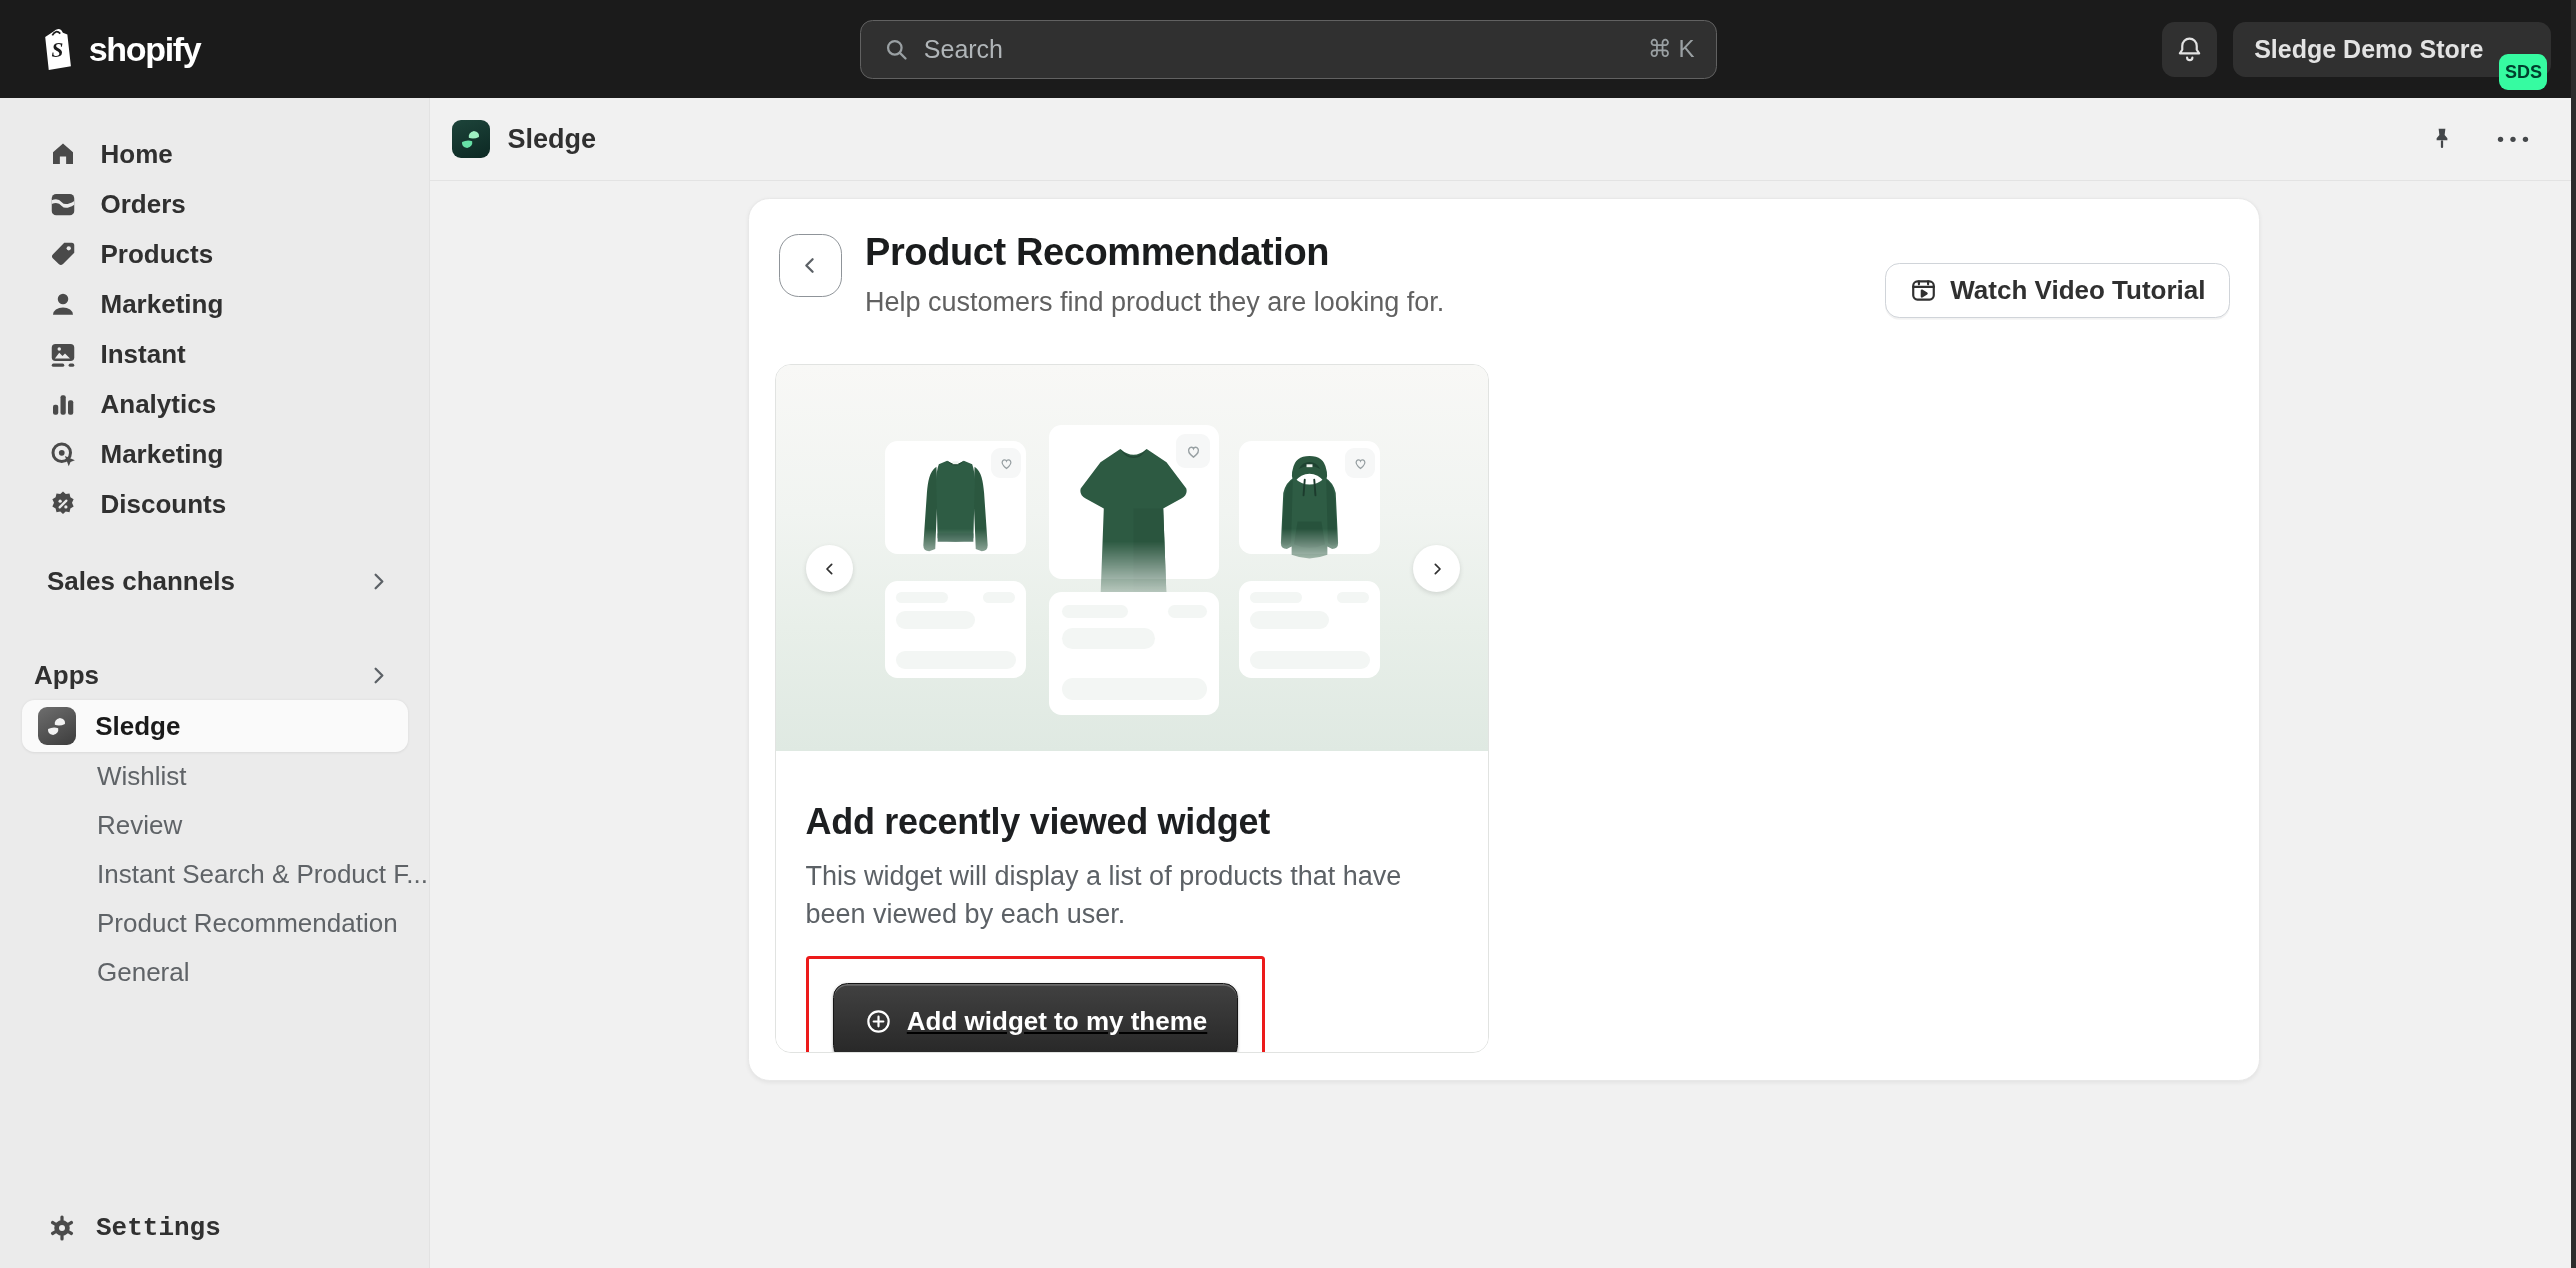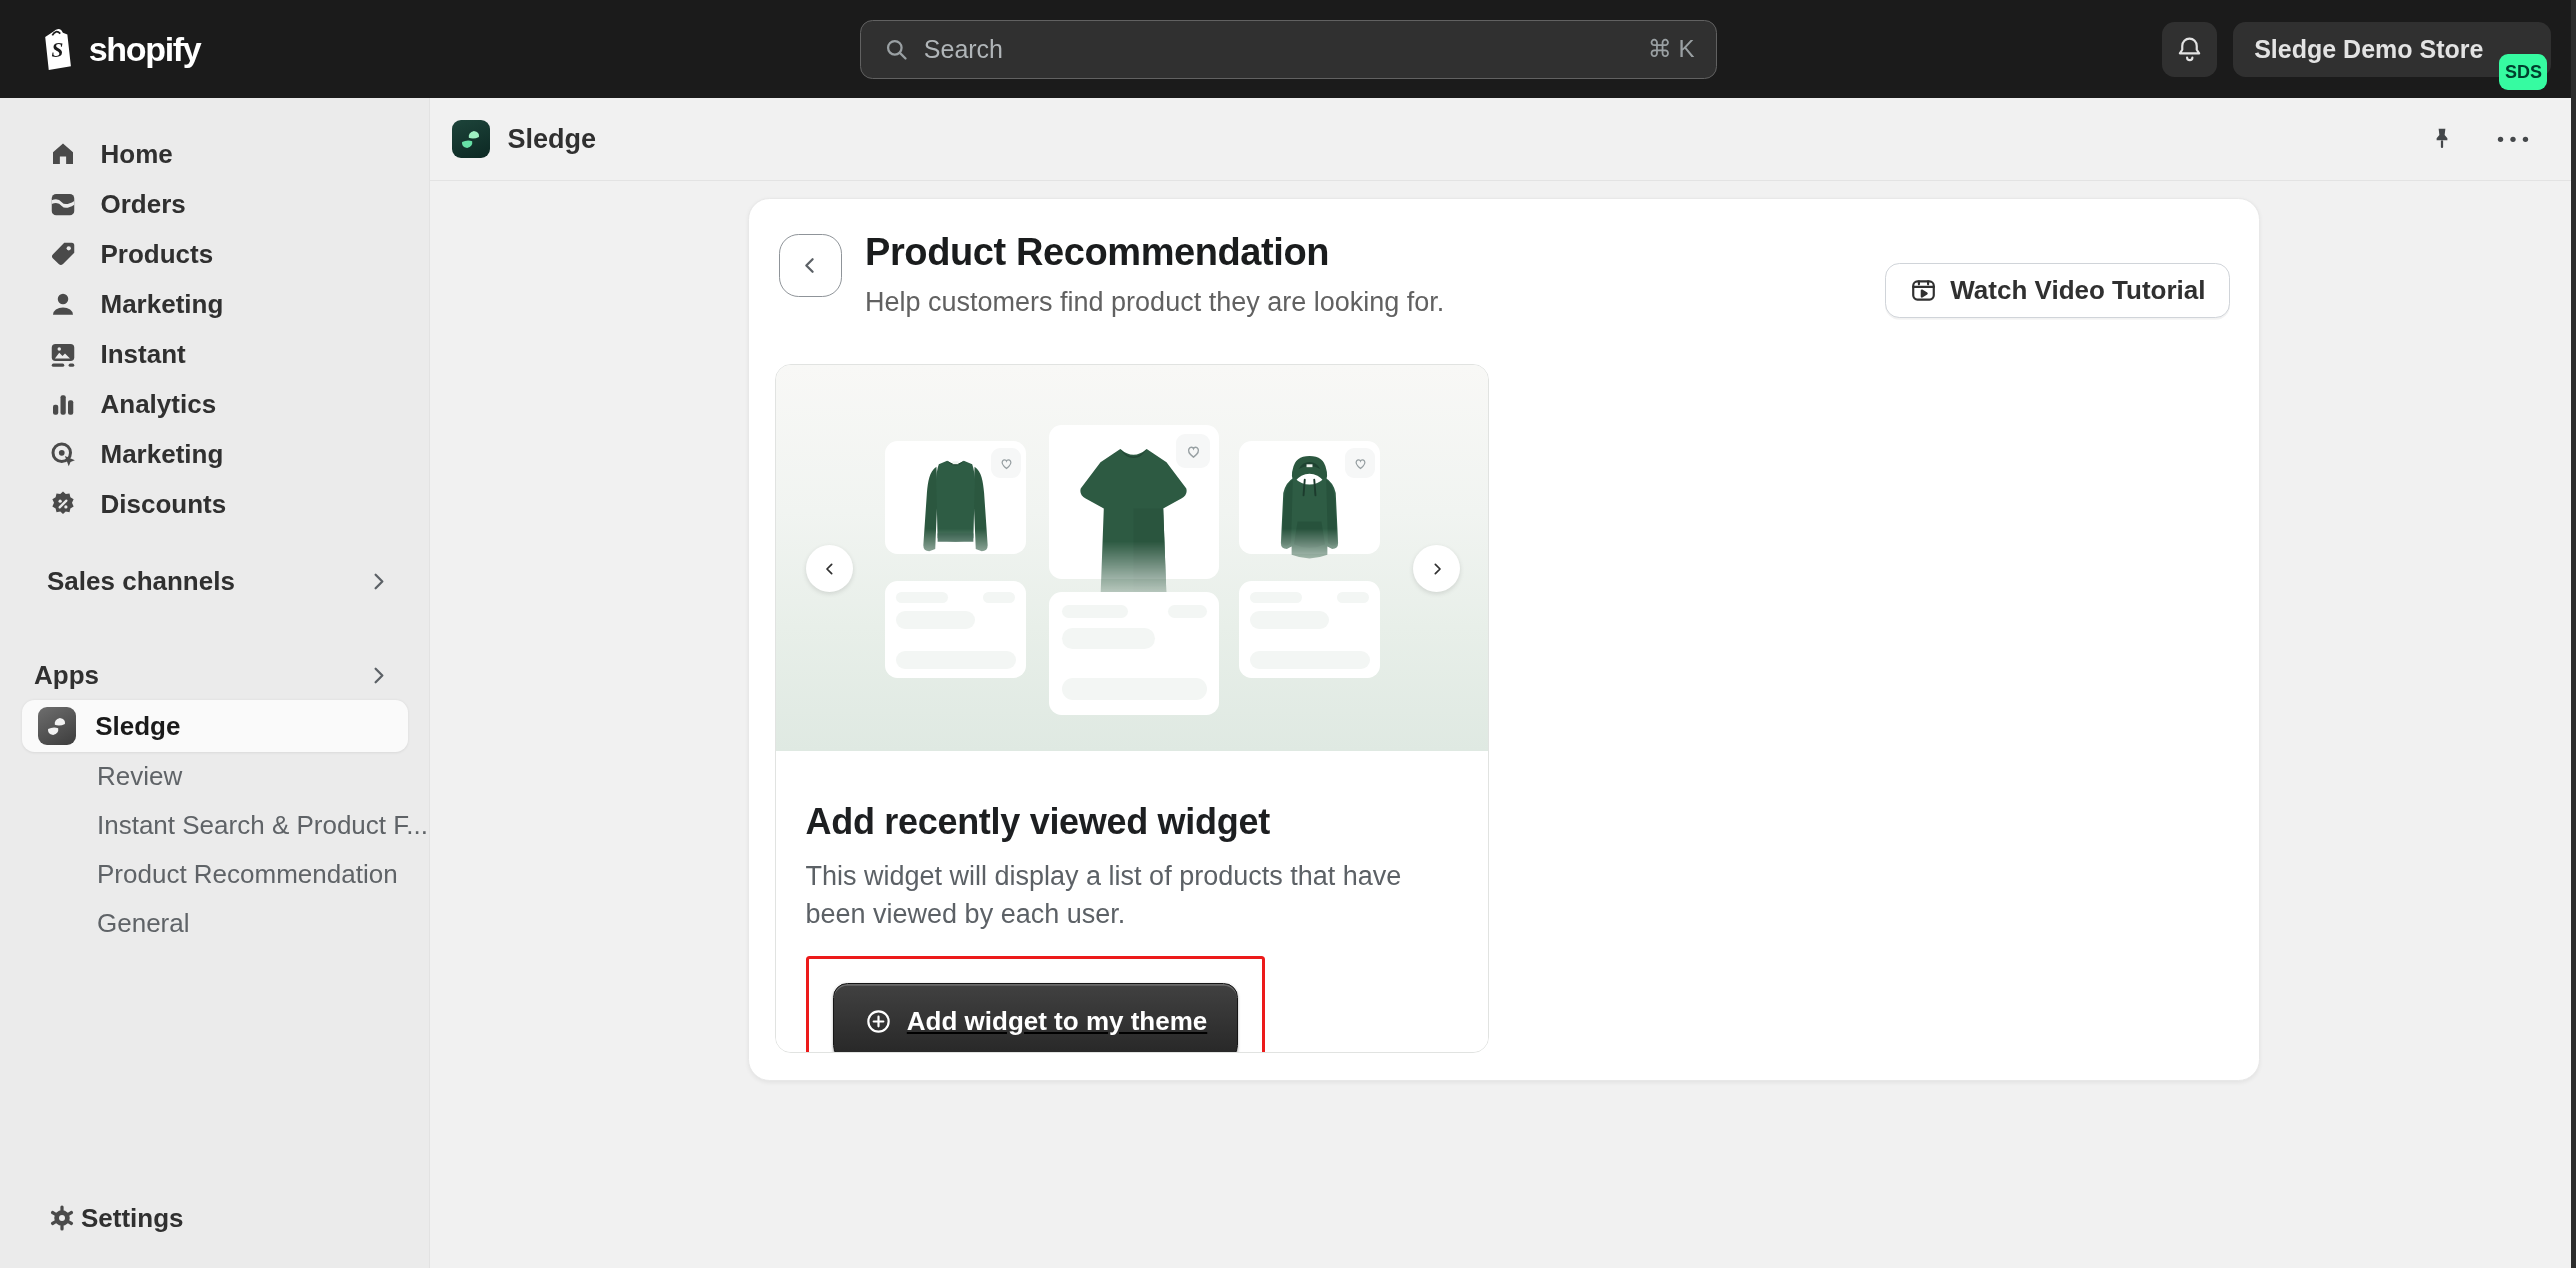--- a/index.html
+++ b/index.html
@@ -43,21 +43,21 @@
   .apps-row { margin-top:44px;padding-left:34px; }
   .app-selected {
     margin:0 21.5px; height:52px; background:#fafafa; border-radius:12.5px;
     display:flex; align-items:center; padding-left:16px; gap:19.7px; cursor:pointer;
     box-shadow:0 0.9px 2.7px rgba(0,0,0,.08);
   }
   .app-tile { width:38px; height:38px; border-radius:9px; background:linear-gradient(150deg,#6e6e6e,#3c3c3c); display:flex; align-items:center; justify-content:center; }
   .app-selected .nav-label { color:#1a1a1a; }
   .sub-item { height:49px; display:flex; align-items:center; padding-left:97px; cursor:pointer; }
   .sub-label { font-size:26px; color:#5f6367; }
-  .settings-row { position:absolute; bottom:25px; left:0; right:0; height:50px; display:flex; align-items:center; padding-left:47px; gap:4px; cursor:pointer; }
+  .settings-row { position:absolute; bottom:25px; left:0; right:0; height:50px; display:flex; align-items:flex-end; padding-left:47px; gap:19px; cursor:pointer;font-family:Liberation Mono, monospace; }
   
   .main { position:absolute; left:430px; top:98px; right:0; bottom:0; background:#f1f1f1; }
   .main-header { position:absolute; top:0; left:0; right:0; height:83px; border-bottom:0.9px solid #e3e3e3; display:flex; align-items:center; padding-left:21.5px; gap:18px; }
   .sledge-tile { width:38px; height:38px; border-radius:9px; background:linear-gradient(160deg,#1d443a,#0c2823); display:flex; align-items:center; justify-content:center; }
   .main-title { font-size:27px; font-weight:700; color:#303030; }
   .header-actions { position:absolute; right:45px; top:0; height:83px; display:flex; align-items:center; gap:38px; }
   .icon-btn { cursor:pointer; display:flex; align-items:center; }
   
   .card {
     position:absolute; left:318px; top:100px; width:1512px; height:883px;
@@ -279,20 +279,23 @@
         <span class="app-tile">
           <svg width="27" height="27" viewBox="0 0 32 32">
               <path d="M20 6 Q27 7 26 13 Q20 16 14 14 Q13 8 20 6 Z" fill="#f2f2f2"></path>
               <path d="M12 26 Q5 25 6 19 Q12 16 18 18 Q19 24 12 26 Z" fill="#f2f2f2"></path>
             </svg>
         </span>
         <span class="nav-label">Sledge</span>
       </div>
 
       <div class="sub-item">
+          <span class="sub-label">Wishlist</span>
+        </div>
+      <div class="sub-item">
           <span class="sub-label">Review</span>
         </div>
       <div class="sub-item">
           <span class="sub-label">Instant Search &amp; Product F...</span>
         </div>
       <div class="sub-item">
           <span class="sub-label">Product Recommendation</span>
         </div>
       <div class="sub-item">
           <span class="sub-label">General</span>

